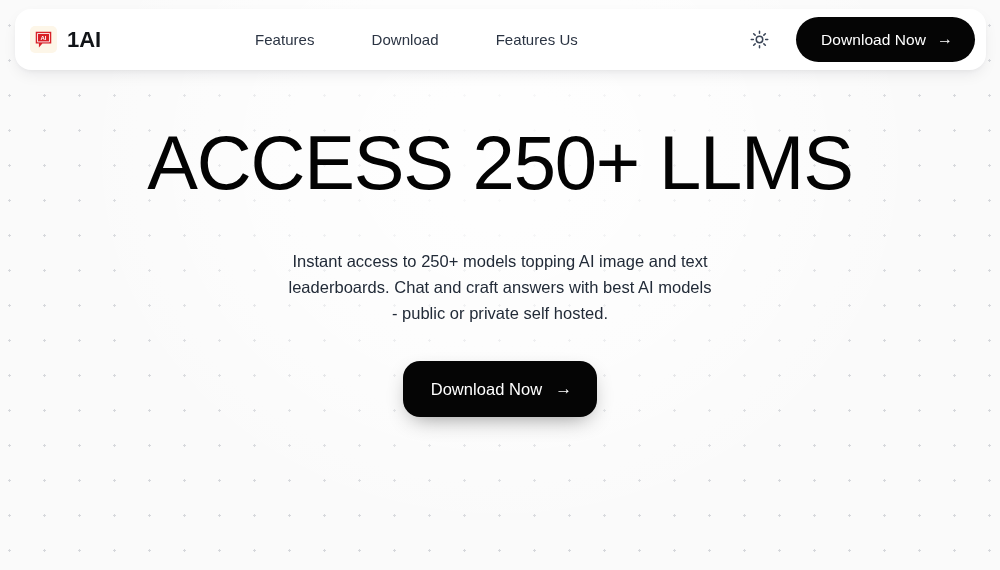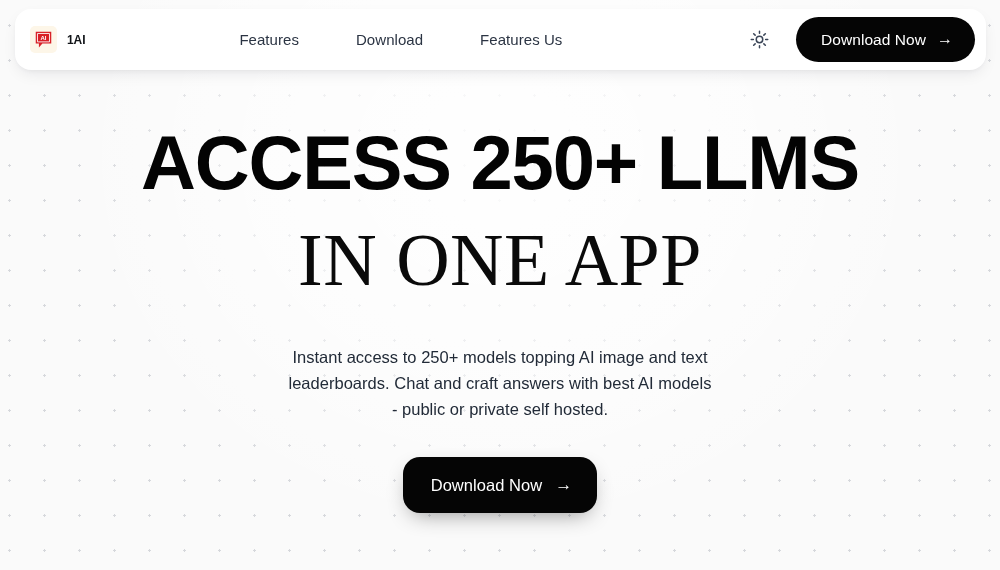--- a/index.html
+++ b/index.html
@@ -70,21 +70,21 @@
     height: 27px;
     border-radius: 5px;
     background: #fdf6e8;
     display: flex;
     align-items: center;
     justify-content: center;
     flex: 0 0 auto;
   }
   .brand-mark svg { display: block; }
   .brand-name {
-    font-size: 12px;
+    font-size: 22px;
     font-weight: 600;
     letter-spacing: -0.1px;
     color: #111418;
   }
 
   
   .nav {
     display: flex;
     align-items: center;
     gap: 57px;
@@ -139,21 +139,21 @@
   .hero {
     position: absolute;
     left: 0;
     top: 70px;
     width: 1000px;
     text-align: center;
   }
 
   .headline-1 {
     font-family: "Liberation Sans", sans-serif;
-    font-weight: 700;
+    font-weight: 400;
     font-size: 76px;
     line-height: 1;
     letter-spacing: -1.2px;
     color: #030303;
     margin-top: 55px;
   }
 
   .headline-2 {
     font-family: "Liberation Serif", serif;
     font-weight: 400;
@@ -235,21 +235,20 @@
     </button>
 
     <button class="btn-header">
       <span>Download Now</span>
       <span class="arrow">→</span>
     </button>
   </div>
 
   <div class="hero">
     <h1 class="headline-1">ACCESS 250+ LLMS</h1>
-    <h1 class="headline-2">IN ONE APP</h1>
     <p class="subtitle">Instant access to 250+ models topping AI image and text leaderboards. Chat and craft answers with best AI models - public or private self hosted.</p>
 
     <div class="cta-wrap">
       <button class="btn-hero">
         <span>Download Now</span>
         <span class="arrow">→</span>
       </button>
     </div>
   </div>
 </div>

